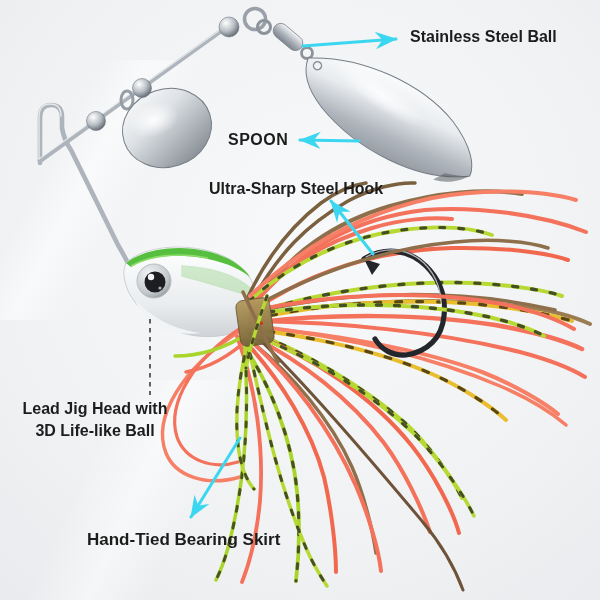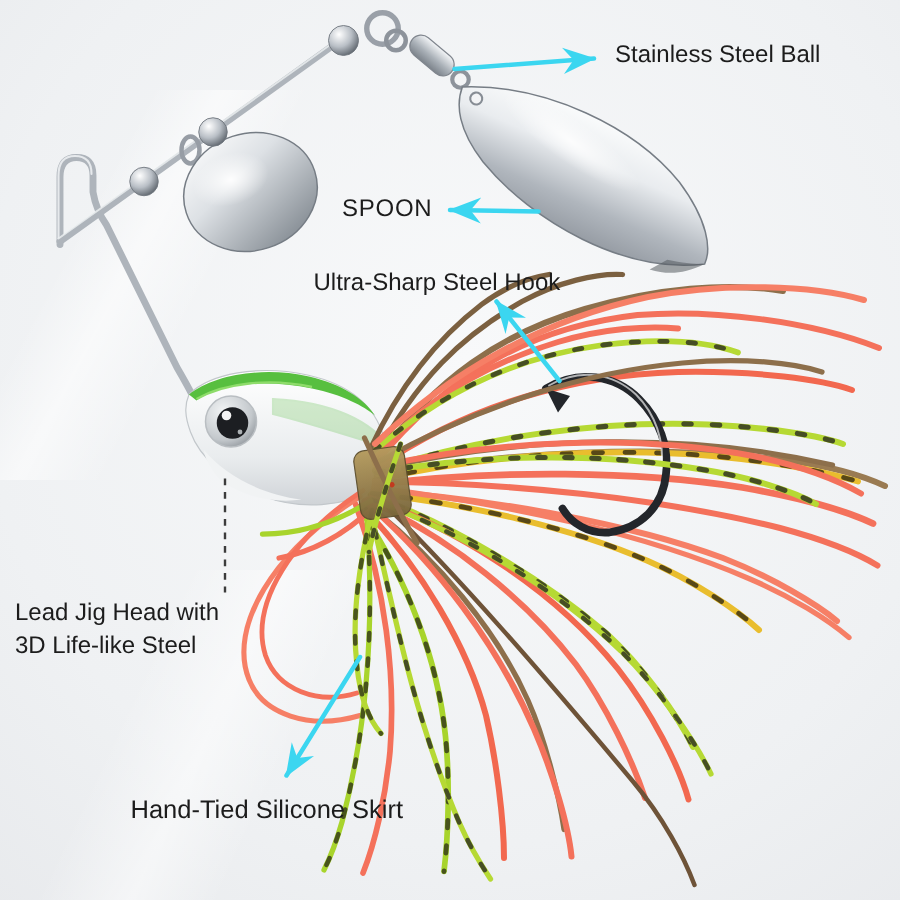--- a/index.html
+++ b/index.html
@@ -1,28 +1,29 @@
 <!DOCTYPE html>
 <html><head>
 <meta charset="utf-8">
 <style>
   html,body{margin:0;padding:0;}
   #stage{
     position:relative;width:600px;height:600px;overflow:hidden;
     background:radial-gradient(120% 120% at 52% 40%, #f8f9fa 0%, #eff1f3 45%, #e4e6e9 80%, #d8dadd 100%);
     font-family:"Liberation Sans",sans-serif;
+    font-weight:bold;
   }
   .streak{position:absolute;pointer-events:none;}
   #streak1{left:-80px;top:60px;width:340px;height:260px;
     background:linear-gradient(118deg, rgba(255,255,255,0) 38%, rgba(255,255,255,.55) 48%, rgba(255,255,255,0) 60%);}
   #streak2{left:-60px;top:380px;width:420px;height:240px;
     background:linear-gradient(115deg, rgba(255,255,255,0) 35%, rgba(255,255,255,.5) 47%, rgba(255,255,255,0) 58%);}
   svg{position:absolute;left:0;top:0;}
   .label{position:absolute;color:#1c1c1c;font-size:16px;line-height:22px;white-space:nowrap;}
-  #label-jig-head{text-align:left;width:170px;white-space:normal;}
+  #label-jig-head{text-align:center;width:170px;white-space:normal;}
   #label-skirt{font-size:17px;}
   #label-spoon{letter-spacing:.5px;text-align:right;}
 </style>
 </head>
 <body>
 
 <div id="stage">
   <div id="streak1" class="streak"></div>
   <div id="streak2" class="streak"></div>
 
@@ -203,17 +204,17 @@
   <div class="label" id="label-swivel" style="left:410px;top:26px">
     <div>Stainless Steel Ball</div>
   </div>
 
   <div class="label" id="label-spoon" style="left:228px;top:129px">SPOON</div>
 
   <div class="label" id="label-hook" style="left:209px;top:178px">Ultra-Sharp Steel Hook</div>
 
   <div class="label" id="label-jig-head" style="left:10px;top:398px">
     <div>Lead Jig Head with</div>
-    <div>3D Life-like Steel</div>
+    <div>3D Life-like Ball</div>
   </div>
 
-  <div class="label" id="label-skirt" style="left:87px;top:529px">Hand-Tied Silicone Skirt</div>
+  <div class="label" id="label-skirt" style="left:87px;top:529px">Hand-Tied Bearing Skirt</div>
 </div>
 
 </body></html>

